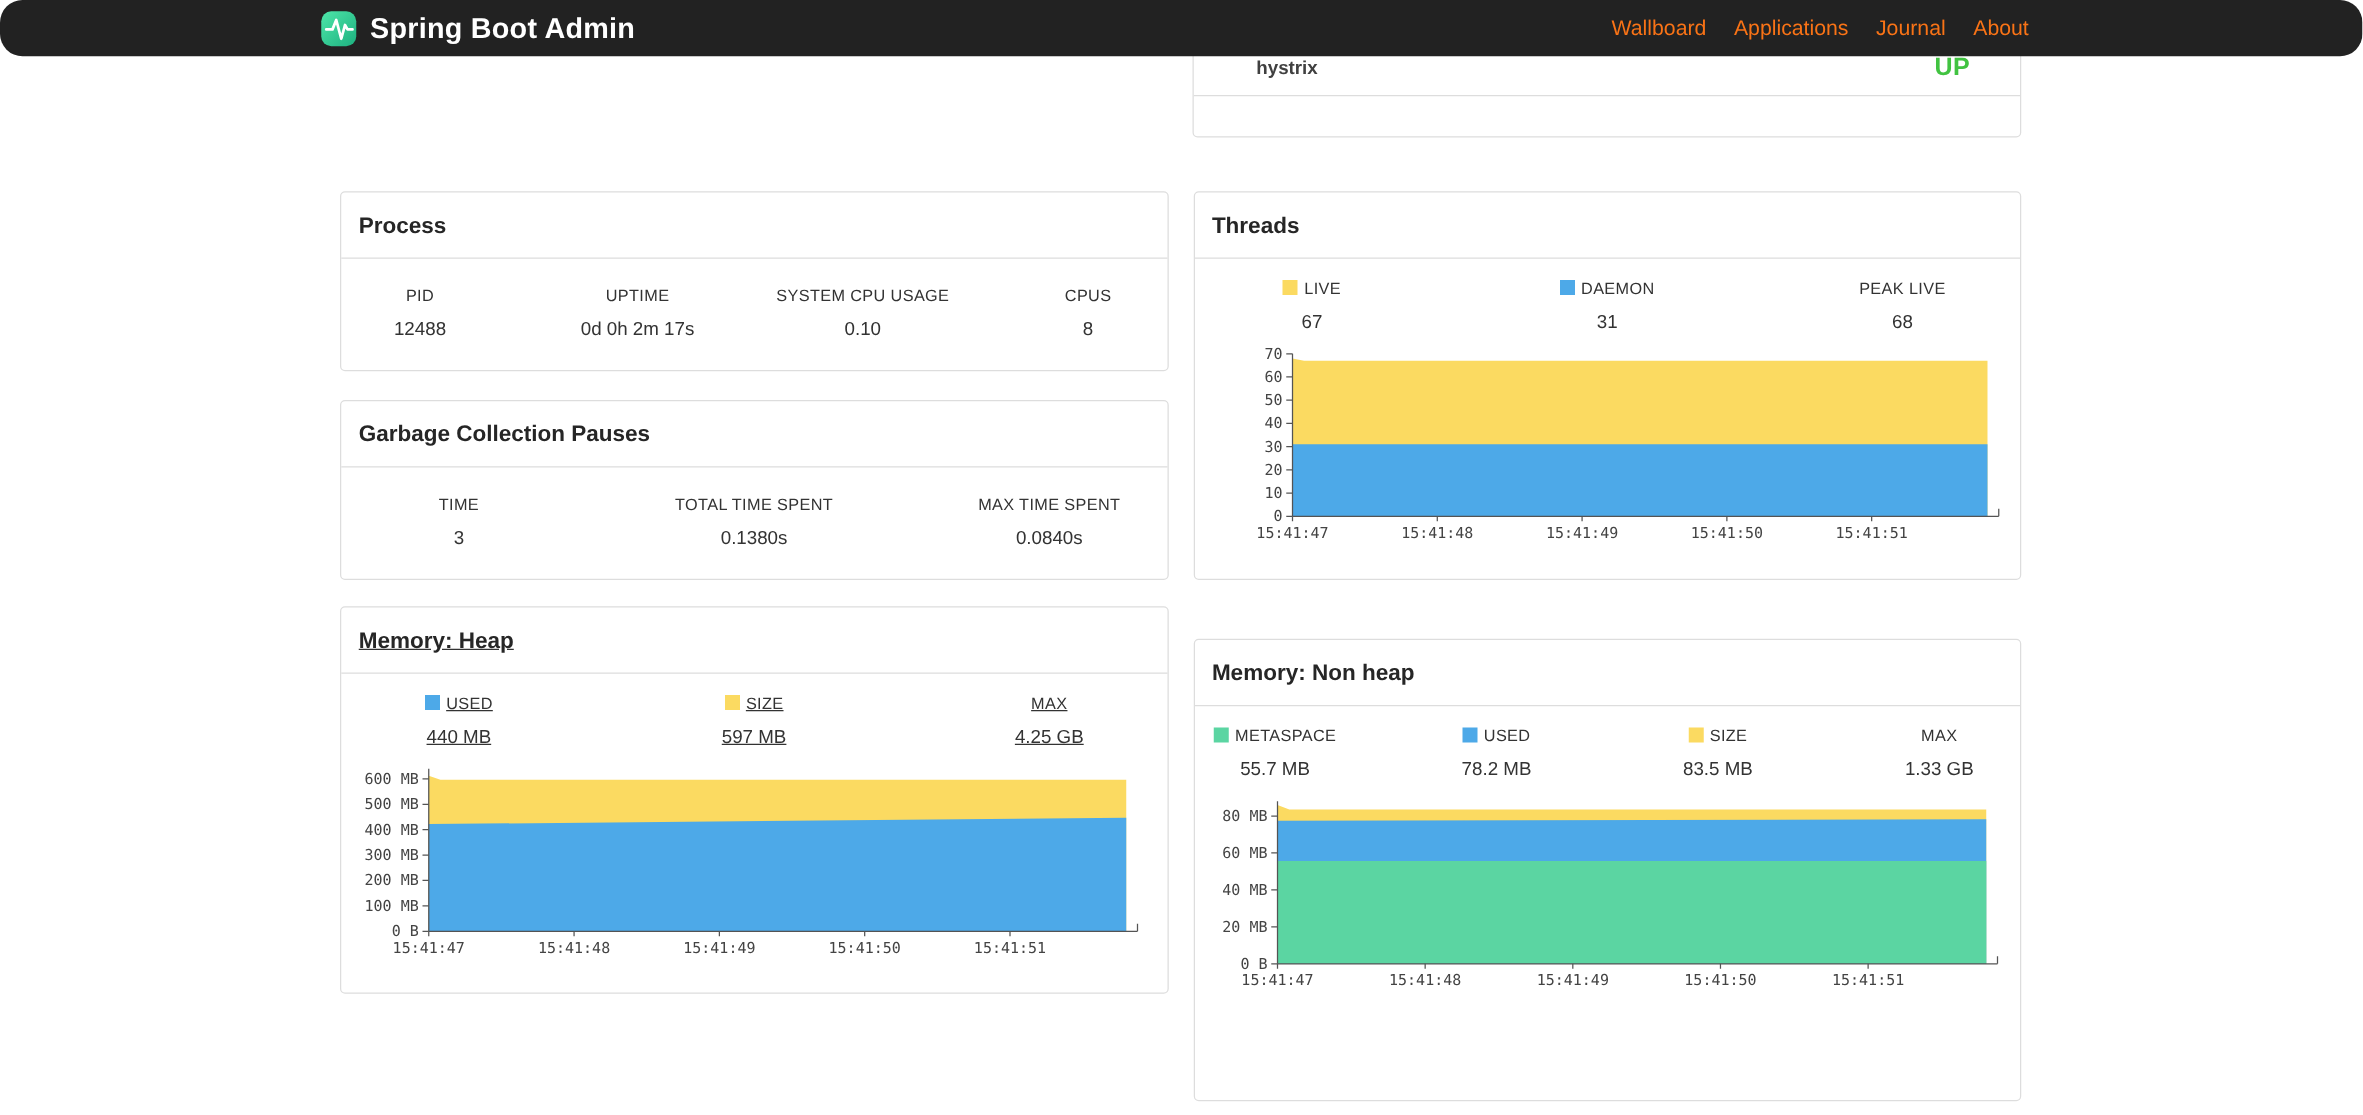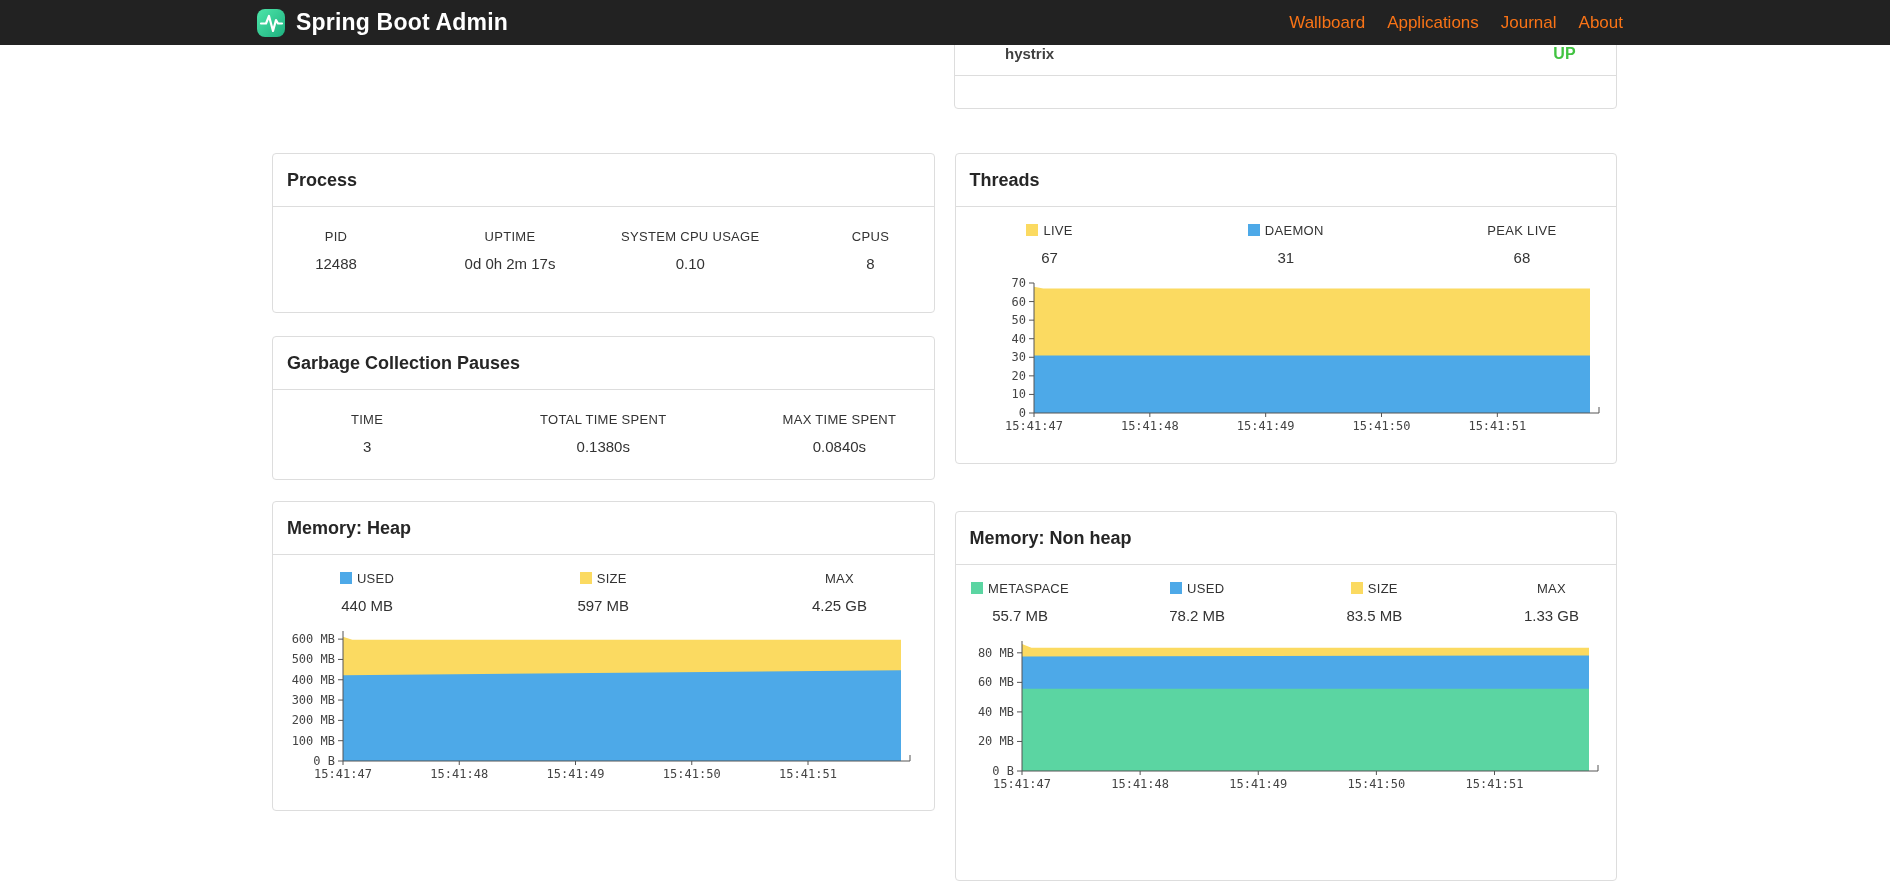--- a/index.html
+++ b/index.html
@@ -5,21 +5,21 @@
   * { margin:0; padding:0; box-sizing:border-box; }
   html,body { overflow:hidden; }
   body {
     width:1890px; height:892px; position:relative;
     background:#ffffff;
     font-family:"Liberation Sans", sans-serif;
     color:#333;
   }
 
   
-  .navbar { position:absolute; top:0; left:0; width:100%; height:45px; background:#222222; z-index:10; }
+  .navbar { position:absolute; top:0; left:0; width:100%; height:45px; background:#222222; z-index:10;border-radius:18px; }
   .navbar-inner { width:1378px; margin:0 auto; height:100%; display:flex; align-items:center; }
   .brand { display:flex; align-items:center; gap:10px; text-decoration:none; cursor:pointer; }
   .brand-logo svg { display:block; }
   .brand-text { color:#ffffff; font-size:23px; font-weight:700; letter-spacing:.2px; white-space:nowrap; }
   .nav-links { margin-left:auto; display:flex; }
   .nav-links a { color:#f97316; font-size:17px; padding:0 11px; text-decoration:none; cursor:pointer; white-space:nowrap; }
 
   
   .panel { background:#fff; border:1px solid #ddd; border-radius:4px; }
   .panel-heading {
@@ -31,38 +31,38 @@
   .stat { flex:1; text-align:center; }
   .stats-row { padding-top:16px;gap:48px; }
   .stats-row.tall { padding-top:22px; }
   .stat-label { font-size:13px; color:#333; letter-spacing:.3px; line-height:15px; white-space:nowrap; }
   .stat-value { font-size:15px; color:#333; margin-top:9px; line-height:22px; white-space:nowrap; }
   .legend-square { display:inline-block; width:12px; height:12px; margin-right:5px; vertical-align:-1px; }
 
   
   .container { position:absolute; left:272px; top:153px; width:1345px; display:flex; gap:20px; align-items:flex-start; }
   .col { flex:1; min-width:0; }
-  #panel-process { height:160px; margin-bottom:23px; }
+  #panel-process { height:144px; margin-bottom:23px; }
   #panel-gc { height:144px; margin-bottom:21px; }
-  #panel-heap { height:310px; }
+  #panel-heap { height:310px;text-decoration:underline; }
   #panel-threads { height:311px; margin-bottom:47px; }
   #panel-nonheap { height:370px; }
 
   .chart { margin-top:6px; }
   .chart svg { display:block; }
 
   
   .hystrix-panel { position:absolute; left:954px; top:-41px; width:663px; z-index:1; }
   .hystrix-spacer { height:77px; }
   .app-row {
     display:flex; justify-content:space-between; align-items:center;
     padding:6px 40px 10px 50px; border-bottom:1px solid #ddd;
   }
   .app-name { font-size:15px; font-weight:700; color:#404040; line-height:22px; cursor:pointer; }
-  .app-status { font-size:16px; font-weight:700; letter-spacing:.3px; }
+  .app-status { font-size:20px; font-weight:700; letter-spacing:.3px; }
   .hystrix-bottom { height:32px; }
 </style>
 </head>
 <body>
 
 <nav class="navbar">
   <div class="navbar-inner">
     <a class="brand">
       <span class="brand-logo">
         <svg width="30" height="30" viewBox="0 0 30 30">

